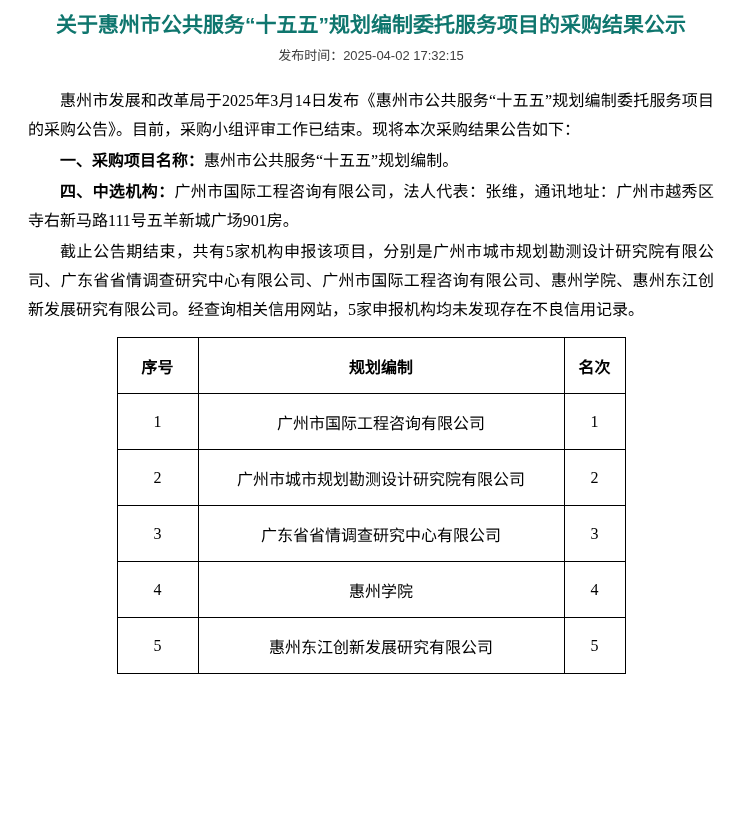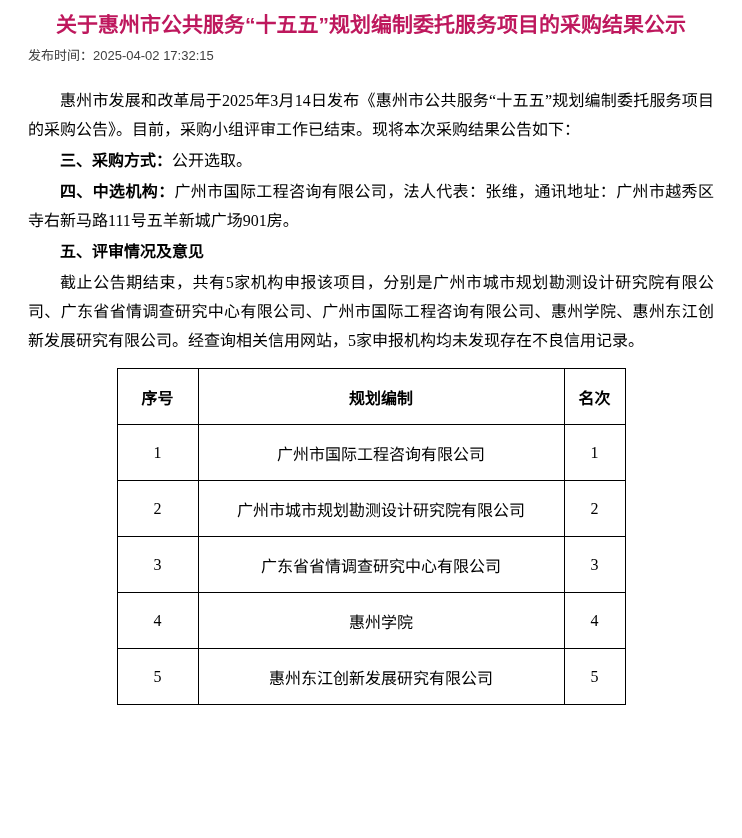--- a/index.html
+++ b/index.html
@@ -16,29 +16,30 @@
   }
   .page {
     width: 742px;
     box-sizing: border-box;
     padding: 0 28px;
   }
   .doc-title {
     font-family: "Liberation Sans", "DejaVu Sans", sans-serif;
     font-size: 21px;
     font-weight: bold;
-    color: #be185d;
+    color: #0f766e;
     text-align: center;
     margin: 12px 0 0 0;
     line-height: 26px;
   }
   .pub-time {
     font-family: "Liberation Sans", "DejaVu Sans", sans-serif;
     font-size: 13px;
     color: #404040;
+    text-align: center;
     margin: 9px 0 0 0;
     line-height: 18px;
   }
   .content {
     margin-top: 21px;
   }
   .content p {
     font-size: 16px;
     line-height: 29px;
     margin: 2px 0;
@@ -78,27 +79,26 @@
   <h1 class="doc-title">关于惠州市公共服务“十五五”规划编制委托服务项目的采购结果公示</h1>
 
   <div class="pub-time">
     <span>发布时间：</span><span>2025-04-02 17:32:15</span>
   </div>
 
   <div class="content">
 
     <p>惠州市发展和改革局于2025年3月14日发布《惠州市公共服务“十五五”规划编制委托服务项目的采购公告》。目前，采购小组评审工作已结束。现将本次采购结果公告如下：</p>
 
+    <p><span class="seg-label">一、采购项目名称：</span><span>惠州市公共服务“十五五”规划编制。</span></p>
 
 
-    <p><span class="seg-label">三、采购方式：</span><span>公开选取。</span></p>
 
     <p><span class="seg-label">四、中选机构：</span><span>广州市国际工程咨询有限公司，法人代表：张维，通讯地址：广州市越秀区寺右新马路111号五羊新城广场901房。</span></p>
 
-    <p><span class="seg-label">五、评审情况及意见</span></p>
 
     <p>截止公告期结束，共有5家机构申报该项目，分别是广州市城市规划勘测设计研究院有限公司、广东省省情调查研究中心有限公司、广州市国际工程咨询有限公司、惠州学院、惠州东江创新发展研究有限公司。经查询相关信用网站，5家申报机构均未发现存在不良信用记录。</p>
 
 
     <table class="rank-table">
       <thead>
         <tr>
           <th class="col-no">序号</th>
           <th class="col-unit">规划编制</th>
           <th class="col-rank">名次</th>

